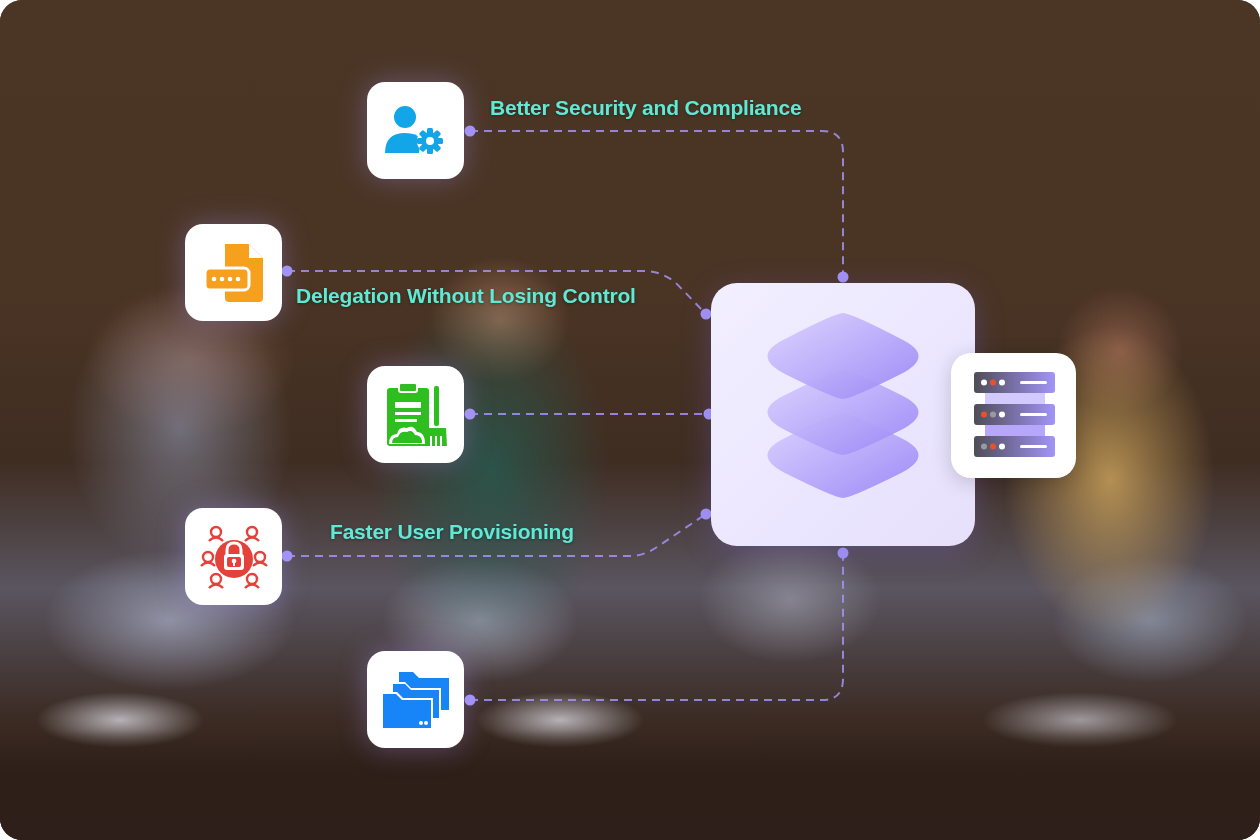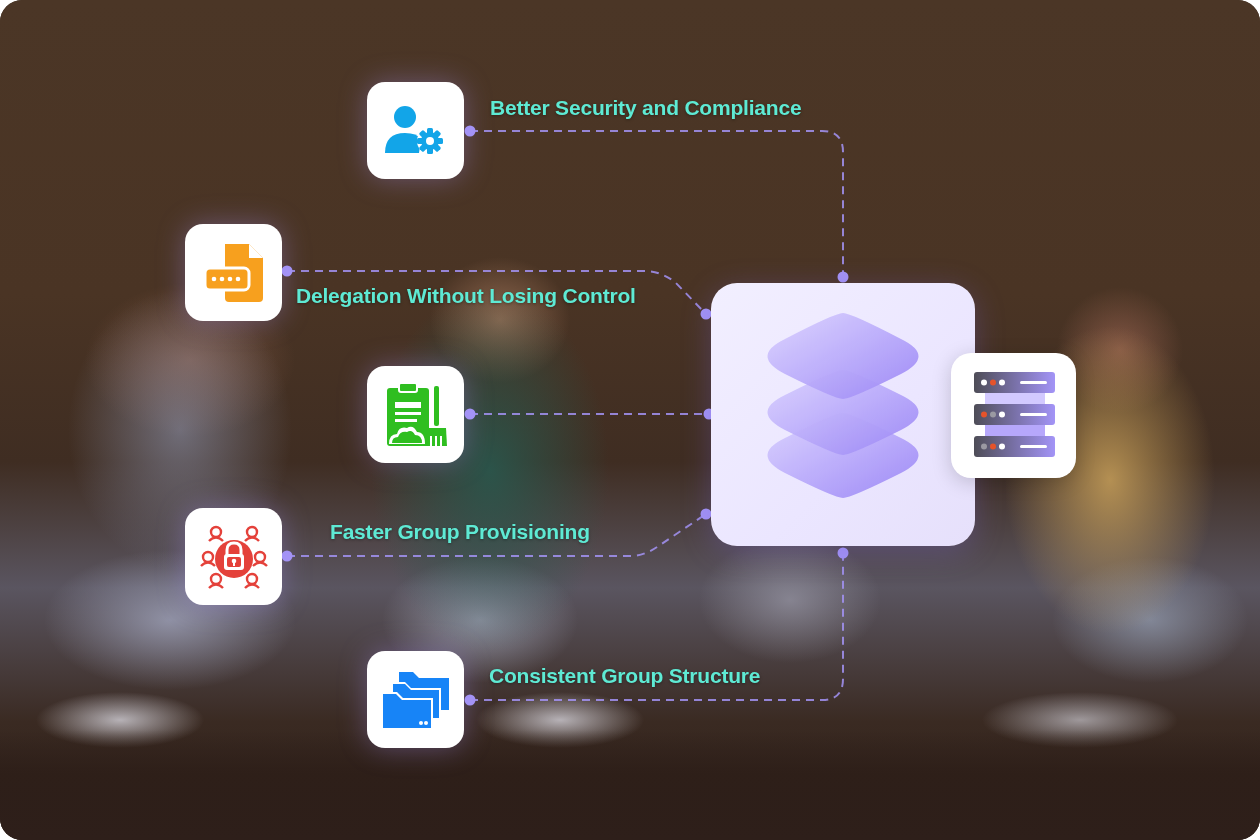--- a/index.html
+++ b/index.html
@@ -164,34 +164,33 @@
           <path d="M45 65 Q52 58 59 65"></path>
       </g>
       <circle cx="34" cy="36" r="19" fill="#e4413a"></circle>
       <path d="M27 32 V27 Q27 20 34 20 Q41 20 41 27 V32" fill="none" stroke="#ffffff" stroke-width="3"></path>
       <rect x="24" y="31" width="20" height="16" rx="3" fill="#ffffff"></rect>
       <rect x="27" y="34" width="14" height="10" rx="2" fill="#e4413a"></rect>
       <circle cx="34" cy="38" r="2.3" fill="#ffffff"></circle>
       <rect x="33" y="39" width="2" height="4" fill="#ffffff"></rect>
     </svg>
   </div>
-  <div class="label" style="left:330px; top:520px;">Faster Group Provisioning</div>
+  <div class="label" style="left:330px; top:520px;">Faster User Provisioning</div>
 
   <div class="icon-card" style="left:367px; top:651px;">
     <svg width="70" height="60" viewBox="0 0 70 60">
       <path d="M18 2 H32 L38 8 H68 V40 H18 Z" fill="#1784f7"></path>
       <path d="M10 12 H24 L30 18 H60 V50 H10 Z" fill="#ffffff"></path>
       <path d="M12 14 H24 L30 20 H58 V48 H12 Z" fill="#1784f7"></path>
       <path d="M2 22 H16 L22 28 H52 V58 H2 Z" fill="#ffffff"></path>
       <path d="M2 24 H15 L21 30 H50 V58 H2 Z" fill="#1784f7"></path>
       <circle cx="40" cy="53" r="2" fill="#ffffff"></circle>
       <circle cx="45" cy="53" r="2" fill="#ffffff"></circle>
     </svg>
   </div>
-  <div class="label" style="left:489px; top:664px;">Consistent Group Structure</div>
 
   <div class="hub">
     <svg width="264" height="263" viewBox="0 0 264 263">
       <defs>
         <linearGradient id="lg" x1="0" y1="0" x2="1" y2="1">
           <stop offset="0" stop-color="#d9d0ff" stop-opacity="0.95"></stop>
           <stop offset="1" stop-color="#8f78f4" stop-opacity="0.95"></stop>
         </linearGradient>
       </defs>
       <g opacity="0.88">

